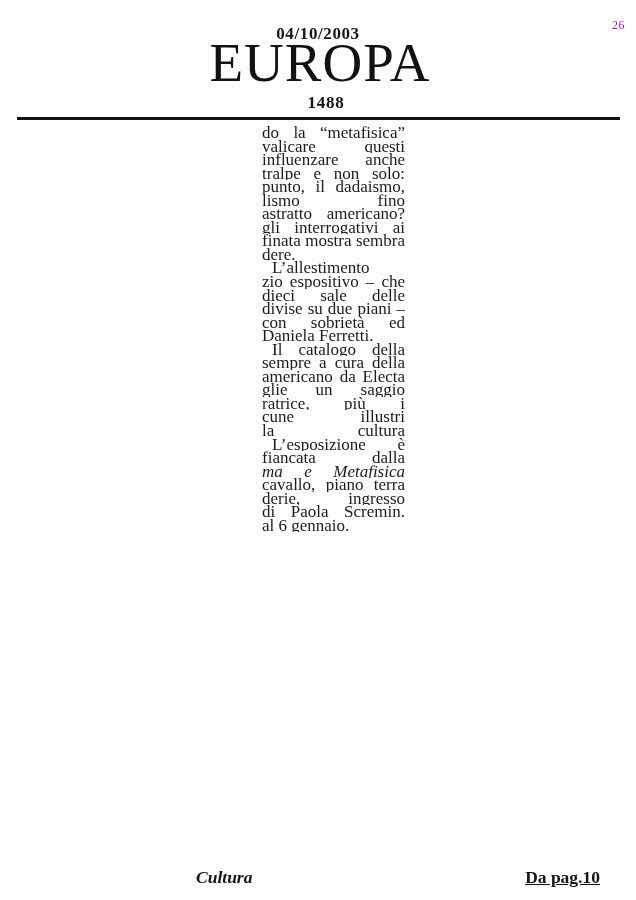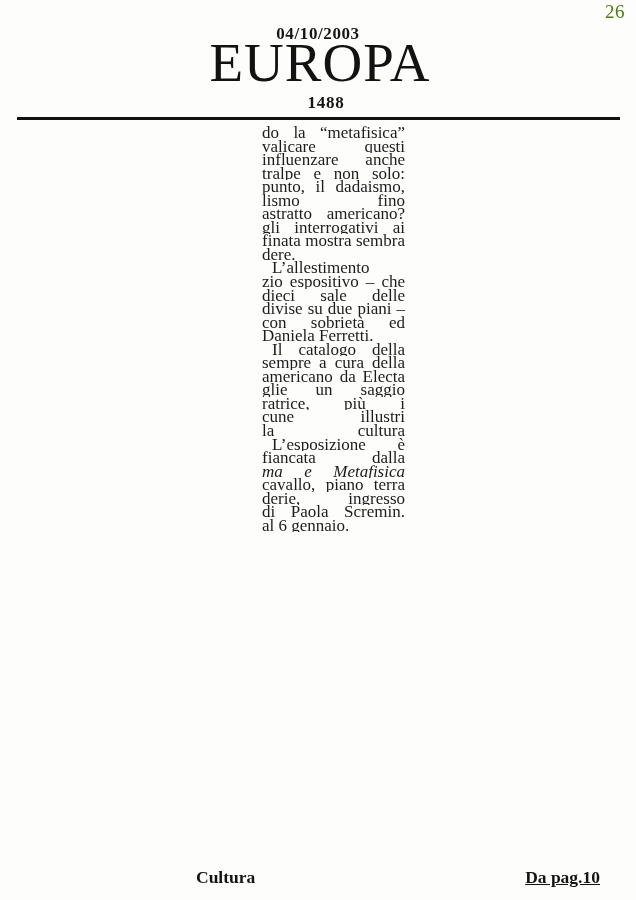--- a/index.html
+++ b/index.html
@@ -8,22 +8,22 @@
     background: #fdfdfc;
     font-family: "Liberation Serif", serif;
     color: #1a1a1a;
     position: relative;
     overflow: hidden;
   }
   .page { position: absolute; inset: 0; }
 
   
   .page-number {
-    position: absolute; top: 1px; right: 11px;
-    font-size: 19px; letter-spacing: 0.5px; color: #4d7c0f;
+    position: absolute; top: 18px; right: 11px;
+    font-size: 12px; letter-spacing: 0.5px; color: #a21caf;
   }
 
   
   .masthead { position: absolute; left: 0; top: 0; width: 100%; text-align: center; }
   .masthead-date {
     position: absolute; top: 24px; left: 0; width: 100%;
     font-size: 17px; font-weight: bold; letter-spacing: 0.6px; color: #151515;
   }
   .masthead-title {
     position: absolute; top: 38px; left: 2px; width: 100%;
@@ -50,21 +50,21 @@
     white-space: normal;
     height: 13.55px; overflow: hidden;
   }
   .article-column .line.last { text-align-last: left; }
   .article-column .line.indent { text-indent: 10px; }
   .article-column i { font-style: italic; margin-top: 12px; }
 
   
   .footer-section {
     position: absolute; left: 196px; top: 867px;
-    font-size: 17.5px; font-weight: bold; color: #141414;
+    font-size: 17.5px; font-weight: bold; color: #141414; font-style: italic;
   }
   .footer-pageref {
     position: absolute; right: 36px; top: 867px;
     font-size: 17.5px; font-weight: bold; color: #141414; text-decoration: underline;
   }
 </style>
 </head>
 <body>
 
 <div class="page">

